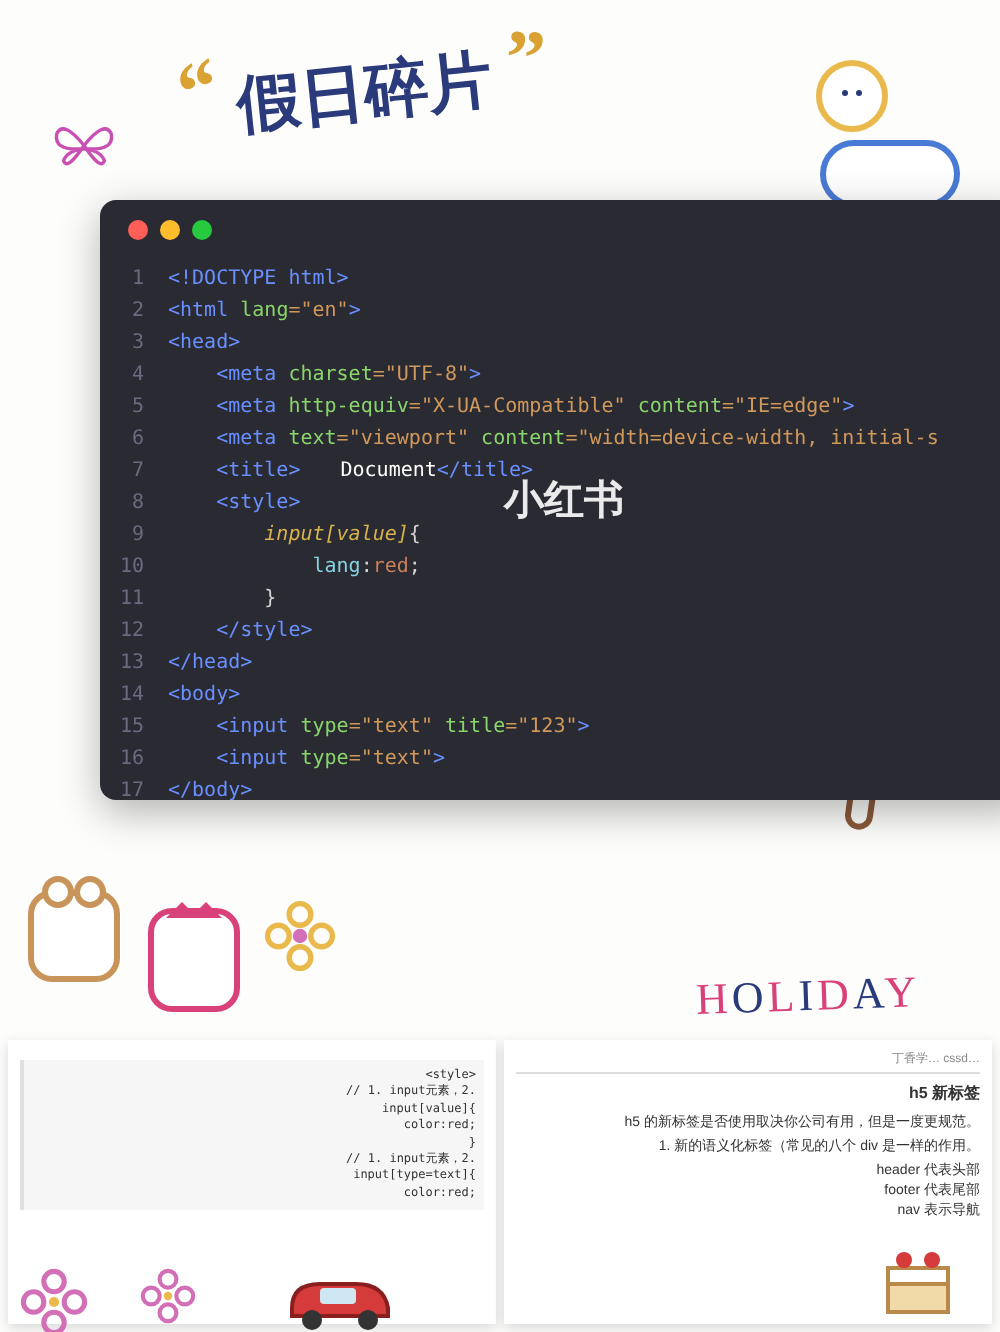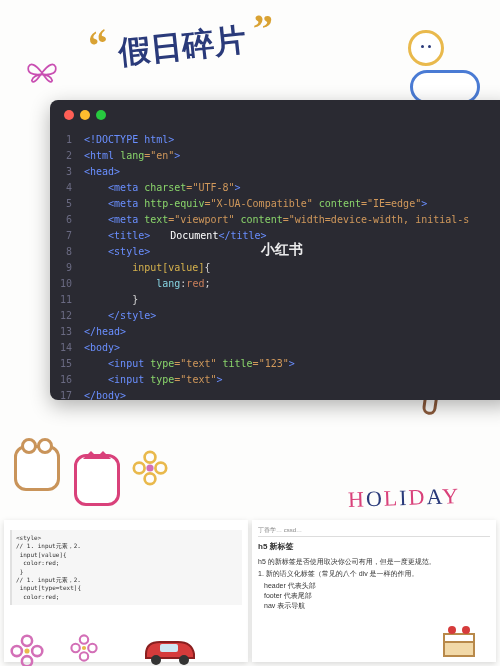--- a/index.html
+++ b/index.html
@@ -45,27 +45,27 @@
     font-size:10px; line-height:16px;
     white-space: pre;
   }
   .code {
     position:absolute; top:32px; left:34px; right:6px;
     color:#d4d4d4; line-height:16px; white-space:pre;
   }
   .tag{color:#6a8fff;}
   .attr{color:#8ad56b;}
   .str{color:#d0985b;}
-  .sel{color:#d6b24d;}
+  .sel{color:#d6b24d;font-style:italic;}
   .prop{color:#86d2e0;}
   .val{color:#c97f5b;}
   .watermark{
     position:absolute; top:50%; left:50%;
     transform:translate(-50%,-50%);
-    color:rgba(255,255,255,.9); font-size:14px; font-weight:600;
+    color:rgba(255,255,255,.9); font-size:20px; font-weight:600;
     pointer-events:none;
     font-family:-apple-system,sans-serif;
   }
   
   .holiday {
     position:absolute; bottom:155px; right:40px;
     font-family:"Comic Sans MS",cursive;
     font-size:22px; letter-spacing:2px;
     transform:rotate(-2deg);
   }
@@ -76,20 +76,21 @@
     position:absolute; bottom:0; left:0; right:0;
     display:flex; gap:4px; padding:4px;
     height:150px;
   }
   .card {
     flex:1; background:#fff;
     box-shadow:0 2px 6px rgba(0,0,0,.15);
     font-size:7px; line-height:1.4;
     overflow:hidden; padding:6px;
     color:#333;
+    text-align:right;
   }
   .card .codebox {
     background:#f6f6f6; border-left:2px solid #e0e0e0;
     padding:4px; margin:4px 0;
     font-family:Menlo,monospace; font-size:6px;
     white-space:pre-wrap;
   }
   .card h4{font-size:8px;margin:4px 0;font-weight:700;}
   .card .mini-head{
     height:12px;background:#2a2a32;border-radius:3px 3px 0 0;

